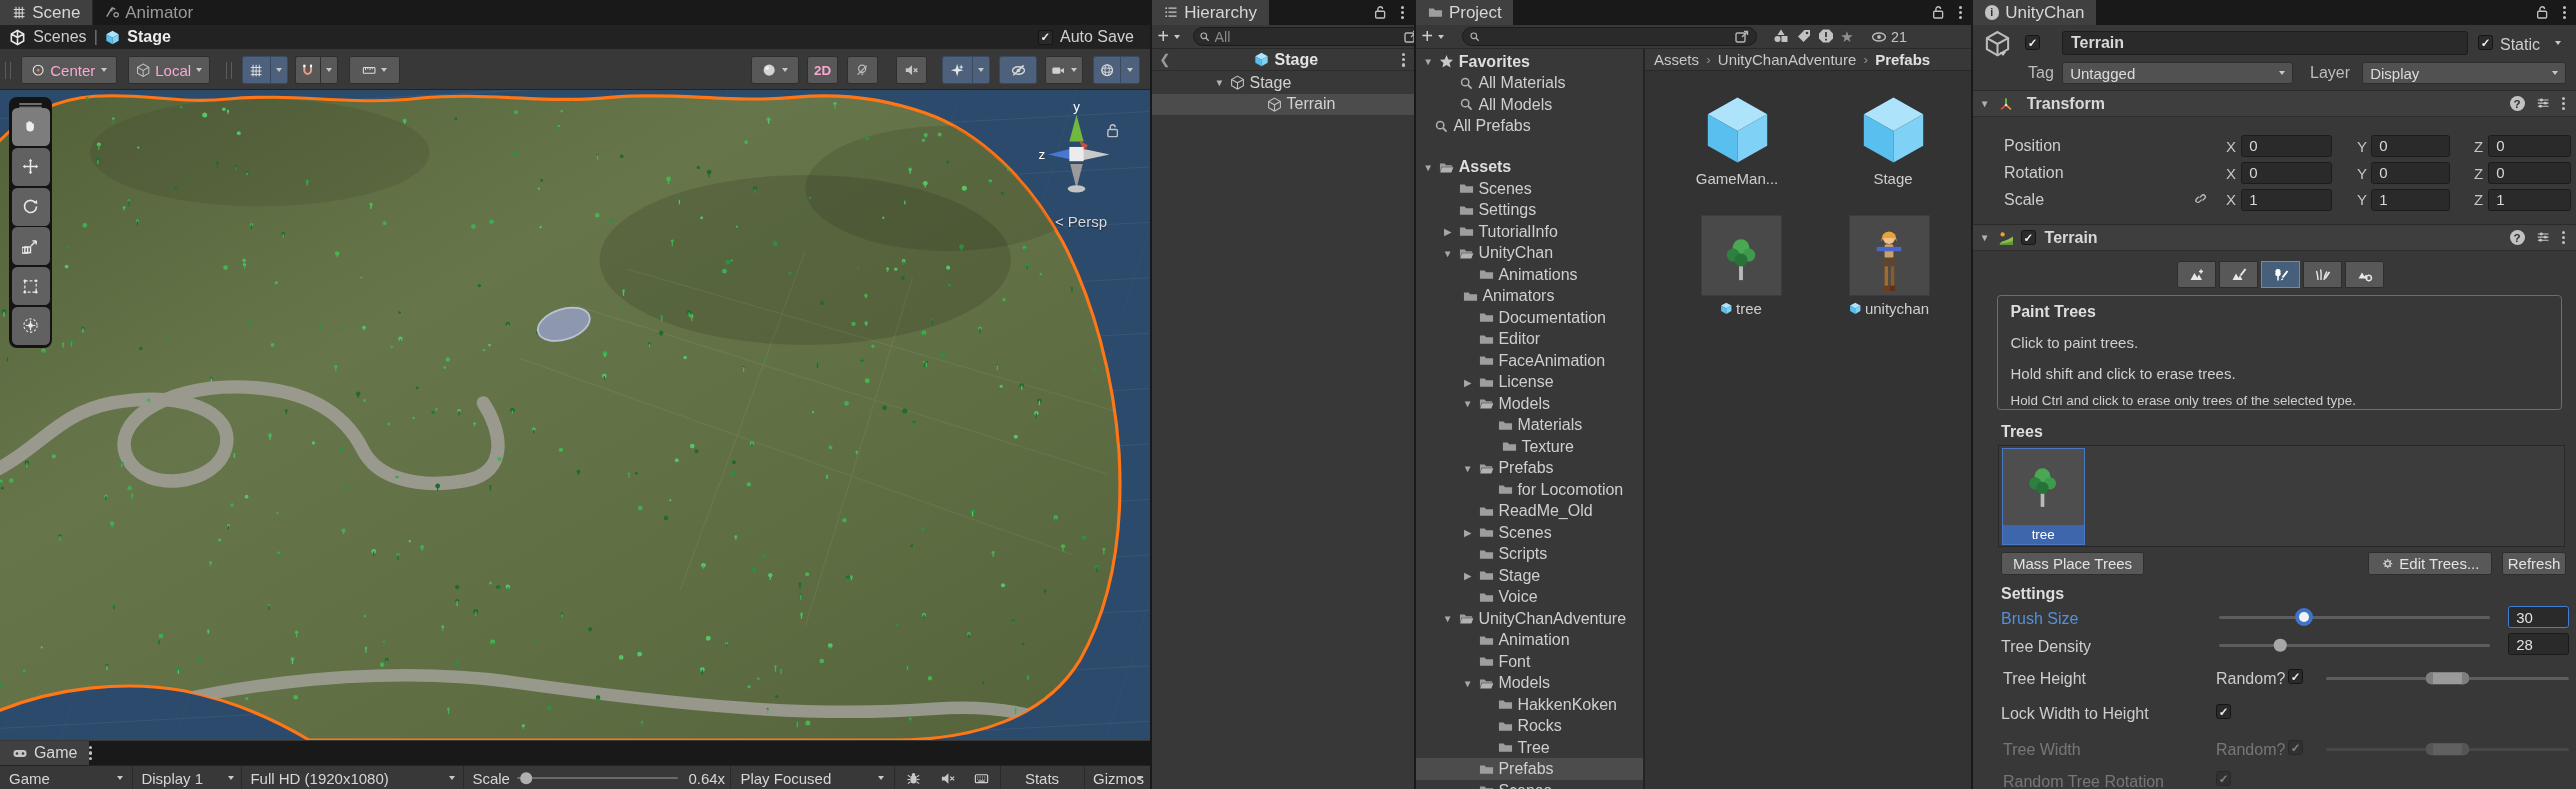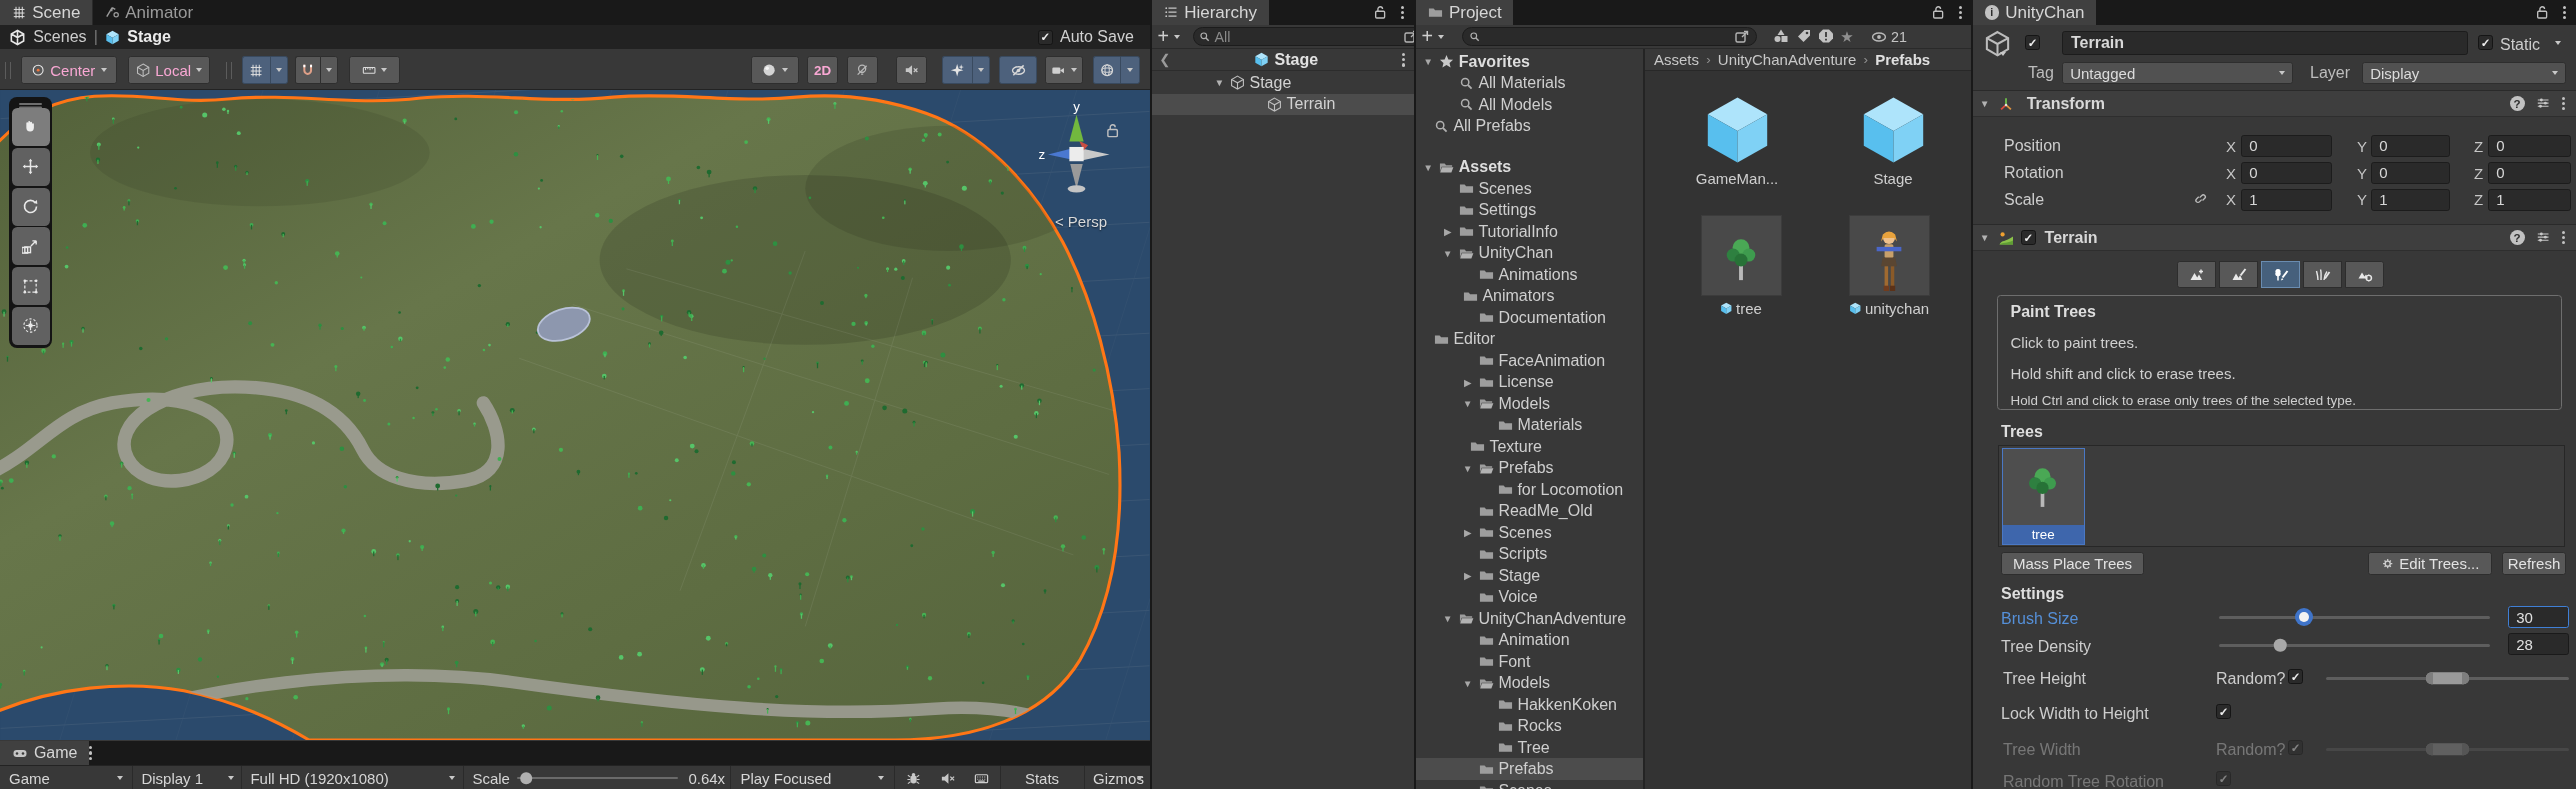--- a/index.html
+++ b/index.html
@@ -1355,21 +1355,21 @@
           </svg>
           <span>Animators</span>
         </div>
         <div class="trow" style="padding-left: 45px;">
           <span class="arrow"></span>
           <svg class="micon" viewBox="0 0 16 16">
             <use href="#i-folder"></use>
           </svg>
           <span>Documentation</span>
         </div>
-        <div class="trow" style="">
+        <div class="trow" style="padding-left: 45px;">
           <span class="arrow"></span>
           <svg class="micon" viewBox="0 0 16 16">
             <use href="#i-folder"></use>
           </svg>
           <span>Editor</span>
         </div>
         <div class="trow" style="padding-left: 45px;">
           <span class="arrow"></span>
           <svg class="micon" viewBox="0 0 16 16">
             <use href="#i-folder"></use>
@@ -1390,21 +1390,21 @@
           </svg>
           <span>Models</span>
         </div>
         <div class="trow" style="padding-left: 64px;">
           <span class="arrow"></span>
           <svg class="micon" viewBox="0 0 16 16">
             <use href="#i-folder"></use>
           </svg>
           <span>Materials</span>
         </div>
-        <div class="trow" style="padding-left: 36px;">
+        <div class="trow" style="padding-left: 68px;">
           <span class="arrow"></span>
           <svg class="micon" viewBox="0 0 16 16">
             <use href="#i-folder"></use>
           </svg>
           <span>Texture</span>
         </div>
         <div class="trow" style="padding-left: 45px;">
           <span class="arrow">▼</span>
           <svg class="micon" viewBox="0 0 16 16">
             <use href="#i-folderOpen"></use>

